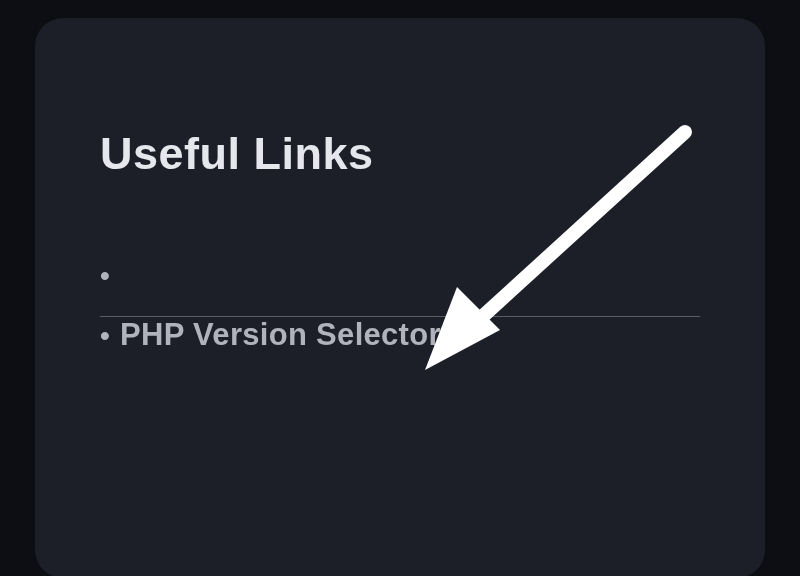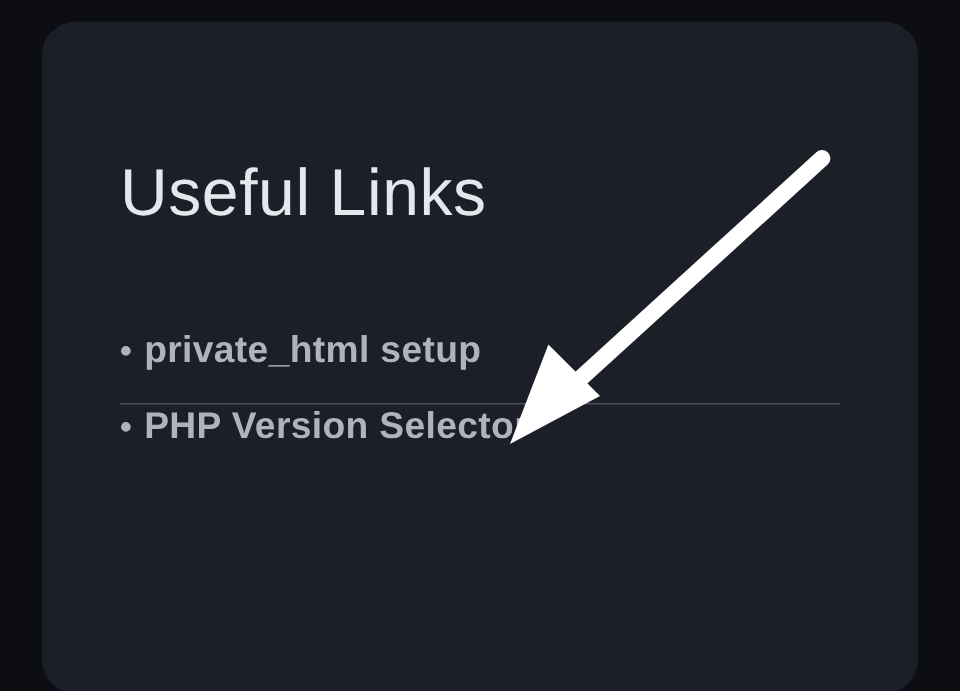--- a/index.html
+++ b/index.html
@@ -20,22 +20,22 @@
       left: 35px;
       top: 18px;
       width: 730px;
       height: 560px;
       background: #1c1f28;
       border-radius: 28px;
       padding: 110px 65px 0 65px;
     }
     .panel-title {
       color: #e5e7ed;
-      font-size: 55px;
-      font-weight: 400;
+      font-size: 45px;
+      font-weight: 700;
       letter-spacing: 0.5px;
       margin-bottom: 82px;
     }
     .link-list {
       list-style: none;
     }
     .link-item {
       color: #b0b3bc;
       font-size: 31px;
       font-weight: 600;
@@ -66,21 +66,20 @@
     }
   </style>
 </head>
 <body>
 
 <div class="panel">
   <h1 class="panel-title">Useful Links</h1>
   <ul class="link-list">
     <li class="link-item">
       <span class="bullet">•</span>
-      <span>private_html setup</span>
     </li>
     <hr class="divider">
     <li class="link-item">
       <span class="bullet">•</span>
       <span>PHP Version Selector</span>
     </li>
   </ul>
 </div>
 
 <svg class="arrow-annotation" width="310" height="290" viewBox="0 0 310 290">

